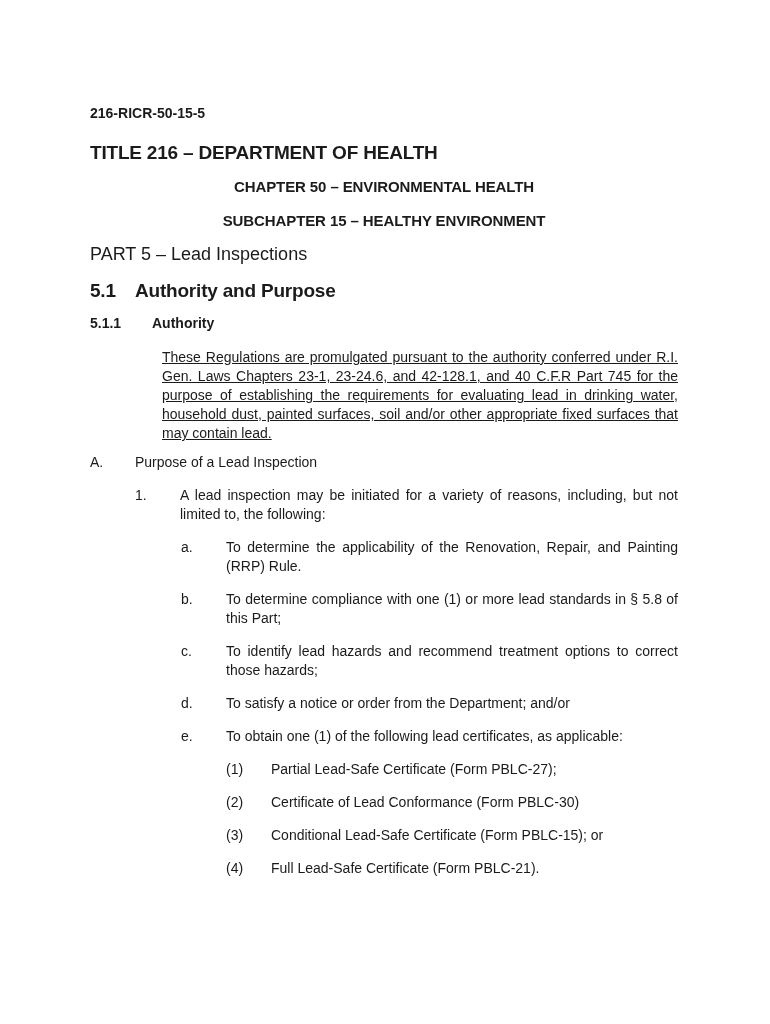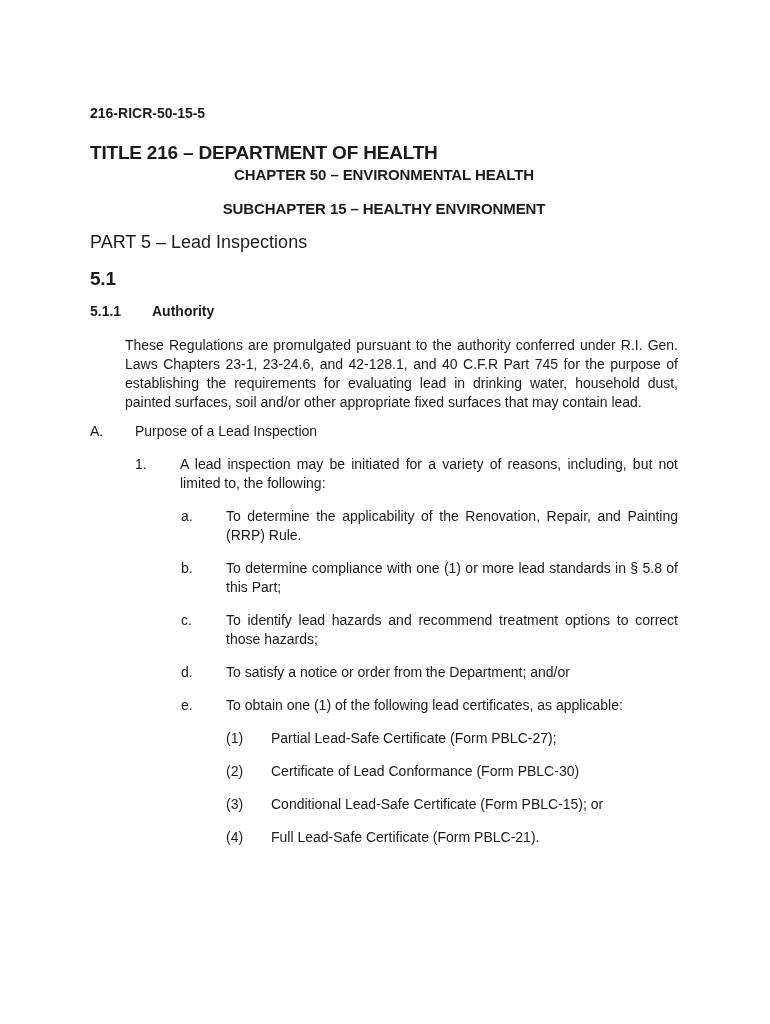--- a/index.html
+++ b/index.html
@@ -24,20 +24,21 @@
     font-size: 14px;
     font-weight: bold;
     line-height: 19px;
     margin-bottom: 18px;
   }
   .doc-title {
     font-size: 19px;
     font-weight: bold;
     line-height: 24px;
     letter-spacing: -0.2px;
+    margin-bottom: 12px;
   }
   .chapter-line, .subchapter-line {
     font-size: 15px;
     font-weight: bold;
     line-height: 20px;
     letter-spacing: -0.1px;
     margin-bottom: 14px;
     text-align: center;
   }
   .part-line {
@@ -58,25 +59,26 @@
     display: flex;
     font-size: 14px;
     font-weight: bold;
     line-height: 19px;
     margin-bottom: 15px;
     gap: 17px;
   }
   .subsec-heading .num { flex: 0 0 45px; }
   
   .para {
-    margin-left: 35px;
+    margin-left: 72px;
     font-size: 14px;
     line-height: 19px;
     text-align: justify;
     margin-bottom: 10px;
+    text-decoration: underline;
   }
   .li {
     display: flex;
     font-size: 14px;
     line-height: 19px;
     margin-bottom: 14px;
   }
   .li .marker { flex: 0 0 45px; }
   .li .text { flex: 1; text-align: justify; }
   .ind-1 { margin-left: 45px; }
@@ -94,20 +96,21 @@
   <div class="doc-title">TITLE 216 – DEPARTMENT OF HEALTH</div>
 
   <div class="chapter-line">CHAPTER 50 – ENVIRONMENTAL HEALTH</div>
 
   <div class="subchapter-line">SUBCHAPTER 15 – HEALTHY ENVIRONMENT</div>
 
   <div class="part-line">PART 5 – Lead Inspections</div>
 
   <div class="sec-heading">
     <span class="num">5.1</span>
+    <span>Authority and Purpose</span>
   </div>
 
   <div class="subsec-heading">
     <span class="num">5.1.1</span>
     <span>Authority</span>
   </div>
 
   <p class="para">These Regulations are promulgated pursuant to the authority conferred under R.I. Gen. Laws Chapters 23-1, 23-24.6, and 42-128.1, and 40 C.F.R Part 745 for the purpose of establishing the requirements for evaluating lead in drinking water, household dust, painted surfaces, soil and/or other appropriate fixed surfaces that may contain lead.</p>
 
 

